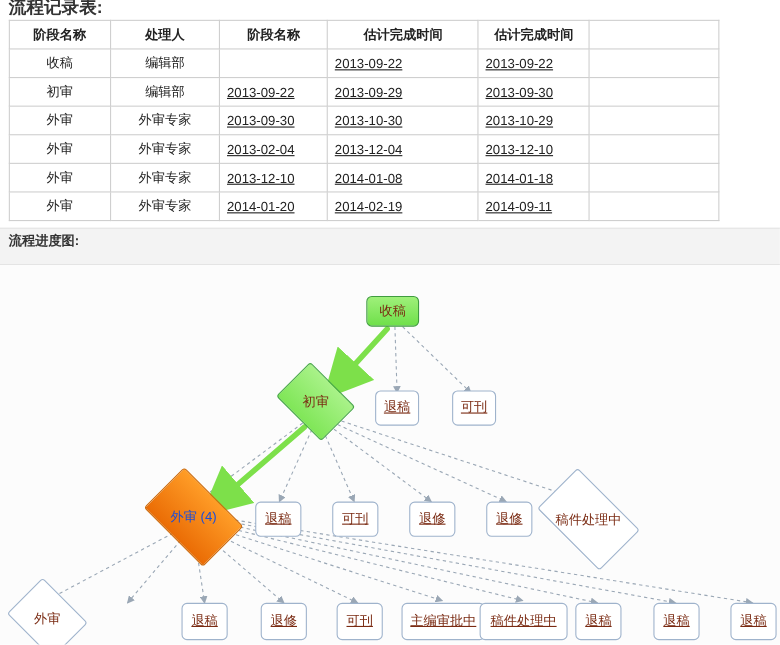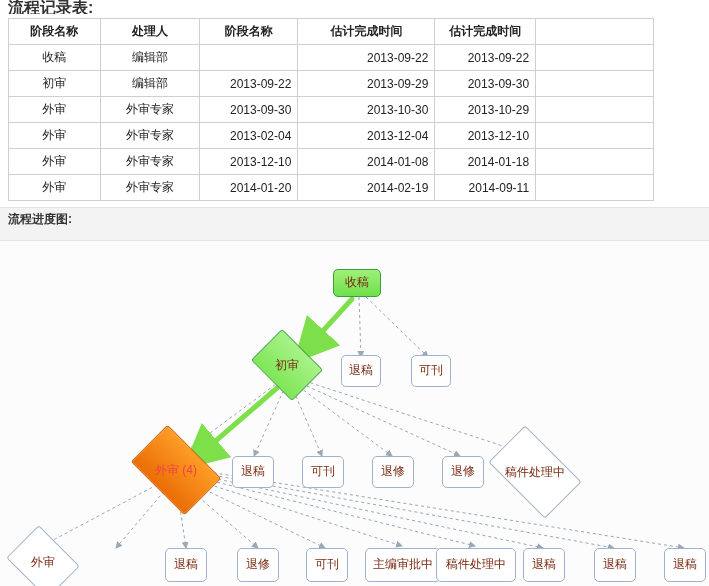--- a/index.html
+++ b/index.html
@@ -42,21 +42,21 @@
     padding: 0 6px;
     font-weight: normal;
     white-space: nowrap;
   }
   table.records th {
     text-align: center;
     font-weight: bold;
     background: #ffffff;
   }
   table.records td.c { text-align: center; }
-  table.records td.l { text-align: right; }
+  table.records td.l { text-align: left; text-decoration: underline; }
   .col-stage { width: 98px; }
   .col-handler { width: 108px; }
   .col-submit { width: 103px; }
   .col-est { width: 148px; }
   .col-act { width: 104px; }
   .col-rest { width: 140px; border-left: 1px solid #cfcfcf; }
 
   
   .flow-header {
     margin-top: 6px;
@@ -91,20 +91,21 @@
     justify-content: center;
     text-align: center;
     line-height: 1.1;
     z-index: 3;
   }
   
   .node.rect {
     border: 1px solid #9fb3cc;
     border-radius: 5px;
     background: #ffffff;
+    text-decoration: underline;
   }
   
   .node.start {
     border: 1px solid #3f9c3f;
     border-radius: 5px;
     background: linear-gradient(#9ff07a, #6fe04a);
     color: #7a2a12;
   }
   
   .diamond {
@@ -133,21 +134,21 @@
     left: 0; top: 0;
     width: 100%; height: 100%;
     display: flex;
     align-items: center;
     justify-content: center;
     font-size: 12px;
     color: #7a2a12;
     white-space: nowrap;
     z-index: 4;
   }
-  .diamond.orange .lbl { color: #ef4444; }
+  .diamond.orange .lbl { color: #1d4ed8; }
 </style>
 </head>
 <body>
 
 <div id="page">
 
   <div class="section-title">流程记录表:</div>
 
   <div class="table-wrap">
     <table class="records">

